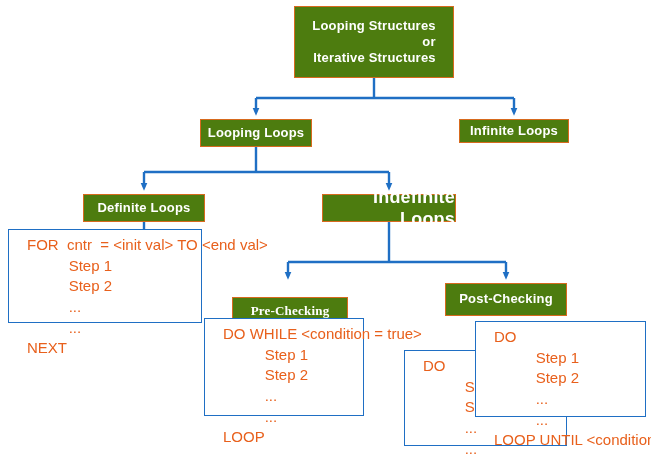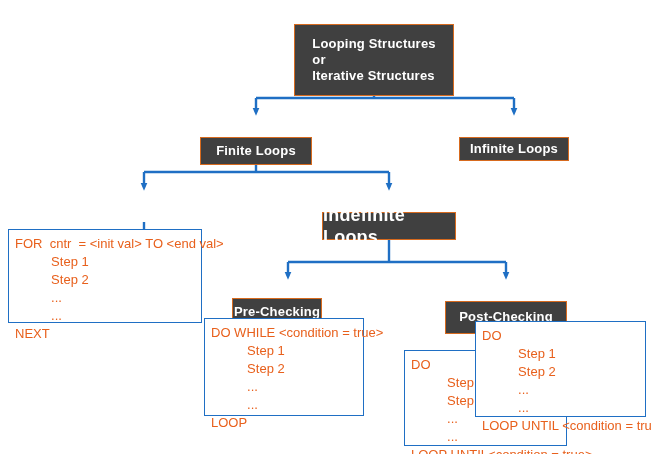--- a/index.html
+++ b/index.html
@@ -22,51 +22,50 @@
     position: absolute;
     left: 0;
     top: 0;
     width: 651px;
     height: 454px;
     pointer-events: none;
   }
   .node {
     position: absolute;
     box-sizing: border-box;
-    background: #404040;
+    background: #4d7c0f;
     border: 1px solid #D76A1E;
     color: #ffffff;
     font-weight: bold;
-    text-align: left;
+    text-align: right;
     display: flex;
     align-items: center;
     justify-content: center;
     line-height: 1.25;
     letter-spacing: 0.2px;
-    margin-top: 18px;
   }
   .code {
     position: absolute;
     box-sizing: border-box;
     background: #ffffff;
     border: 1px solid #1F6FC4;
     color: #E8601C;
     font-family: "Liberation Sans", sans-serif;
-    font-size: 13px;
-    padding: 5px 6px 4px 6px;
+    font-size: 15px;
+    padding: 5px 6px 4px 18px;
     white-space: pre;
     line-height: 1.38;
   }
   
   #node-root   { left: 294px; top: 6px;   width: 160px; height: 72px; font-size: 13px; }
   #node-finite { left: 200px; top: 119px; width: 112px; height: 28px; font-size: 13px; }
   #node-infinite{left: 459px; top: 119px; width: 110px; height: 24px; font-size: 13px; }
   #node-definite{left: 83px;  top: 194px; width: 122px; height: 28px; font-size: 13px; }
   #node-indefinite{left: 322px;top: 194px; width: 134px; height: 28px; font-size: 18px; }
-  #node-prechecking{left: 232px;top: 280px;width: 90px; height: 28px; font-size: 13px; }
+  #node-prechecking{left: 232px;top: 297px;width: 116px; height: 28px; font-size: 13px; font-family: Liberation Serif, serif; }
   #node-postchecking{left: 445px;top: 283px;width: 122px;height: 33px; font-size: 13px; }
   
   #code-definite { left: 8px;   top: 229px; width: 194px; height: 94px; }
   #code-pre      { left: 204px; top: 318px; width: 160px; height: 98px; }
   #code-post-outer{left: 404px; top: 350px; width: 163px; height: 96px; }
   #code-post-inner{left: 475px; top: 321px; width: 171px; height: 96px; }
 </style>
 </head>
 <body>
 
@@ -99,27 +98,30 @@
     </g>
   </svg>
 
   <div class="node" id="node-root">
     <span style="white-space:pre-line;">Looping Structures
 or
 Iterative Structures</span>
   </div>
 
   <div class="node" id="node-finite">
-    <span>Finite Loops</span>
+    <span>Looping Loops</span>
   </div>
 
   <div class="node" id="node-infinite">
     <span>Infinite Loops</span>
   </div>
 
+  <div class="node" id="node-definite">
+    <span>Definite Loops</span>
+  </div>
 
   <div class="node" id="node-indefinite">
     <span>Indefinite Loops</span>
   </div>
 
   <div class="node" id="node-prechecking">
     <span>Pre-Checking</span>
   </div>
 
   <div class="node" id="node-postchecking">

